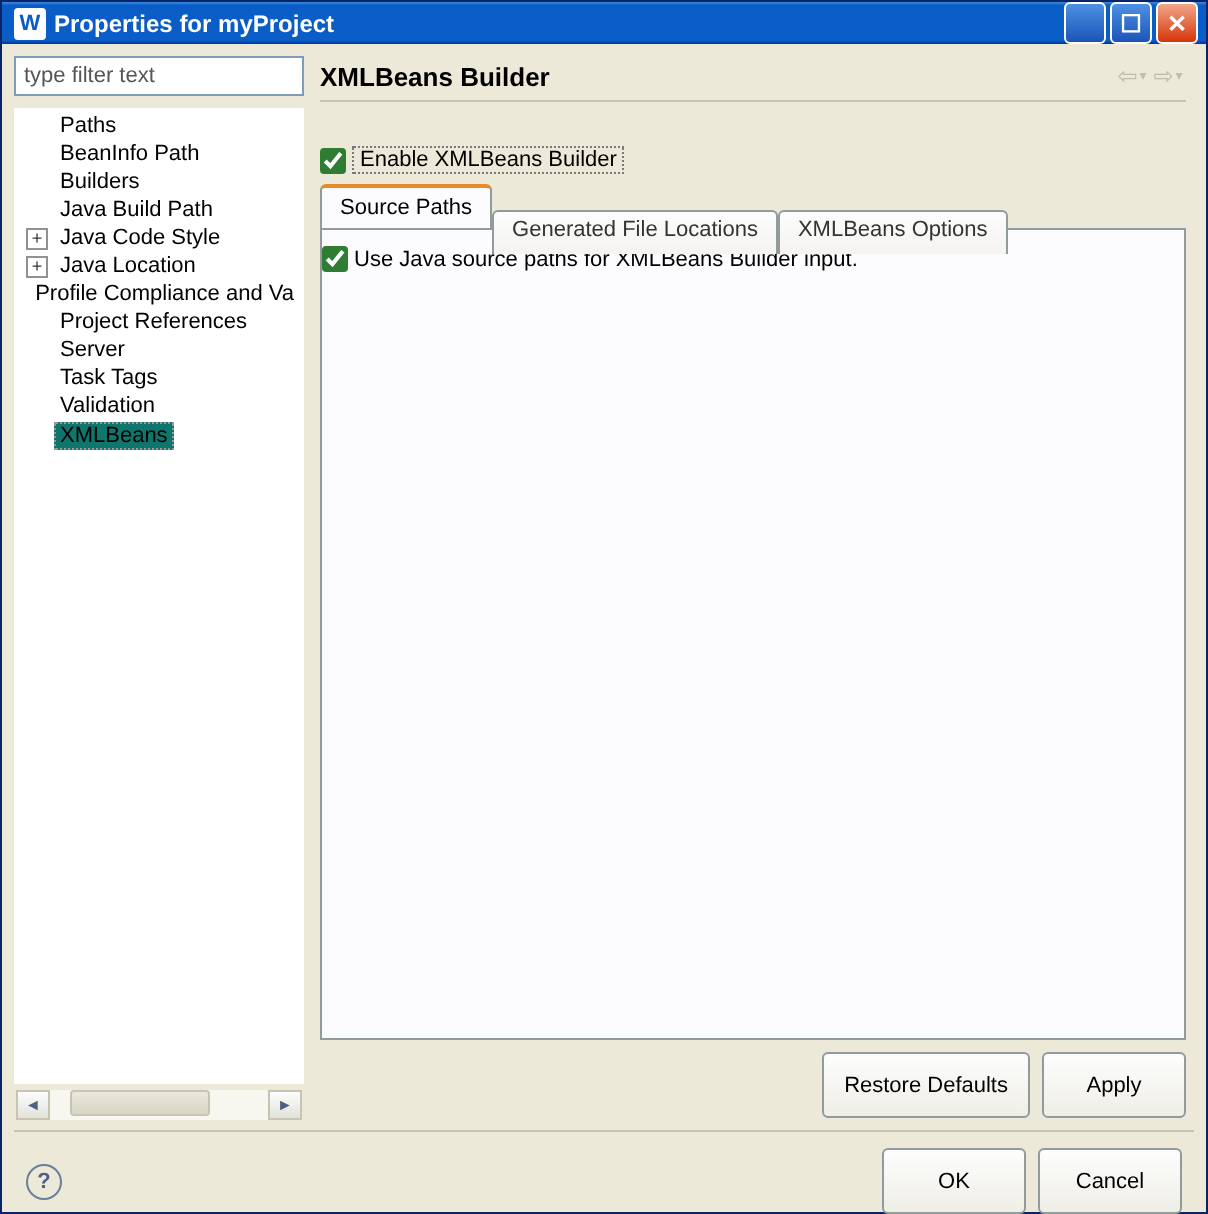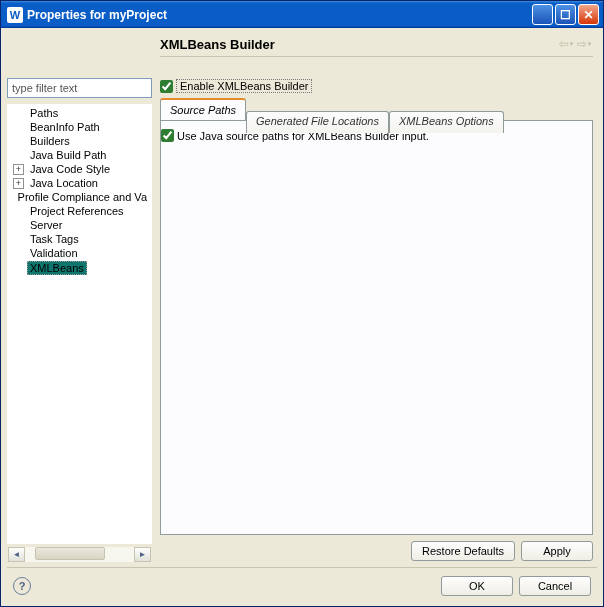--- a/index.html
+++ b/index.html
@@ -67,21 +67,20 @@
 }
 .main-area {
   flex: 1;
   display: flex;
   gap: 4px;
 }
 .sidebar {
   width: 145px;
   display: flex;
   flex-direction: column;
-  margin-top: 44px;
 }
 .filter-input {
   width: 100%;
   height: 20px;
   border: 1px solid #7f9db9;
   padding: 2px 4px;
   font-family: inherit;
   font-size: 11px;
   color: #555;
   margin-bottom: 6px;
@@ -206,21 +205,20 @@
 }
 .tab {
   border: 1px solid #919b9c;
   border-bottom: none;
   background: linear-gradient(#fcfcfe, #f4f3ee);
   padding: 3px 9px;
   margin-right: 0px;
   border-radius: 3px 3px 0 0;
   cursor: pointer;
   position: relative;
-  font-style: italic;
 }
 .tab.active {
   background: #fcfcfe;
   z-index: 2;
   padding: 4px 9px 4px;
   top: -1px;
   border-top: 2px solid #e68b2c;
 }
 .tab:not(.active) {
   top: 12px;
@@ -235,21 +233,21 @@
 }
 .opt-row { display: flex; align-items: center; }
 .button-row {
   display: flex;
   justify-content: flex-end;
   gap: 6px;
   margin-top: 6px;
 }
 .btn {
   min-width: 72px;
-  height: 20px;
+  height: 33px;
   background: linear-gradient(#fdfdfd, #efeee6);
   border: 1px solid #919b9c;
   border-radius: 3px;
   font-family: inherit;
   font-size: 11px;
   padding: 0 10px;
   cursor: pointer;
 }
 .btn-wide { min-width: 100px; }
 .bottom-bar {

